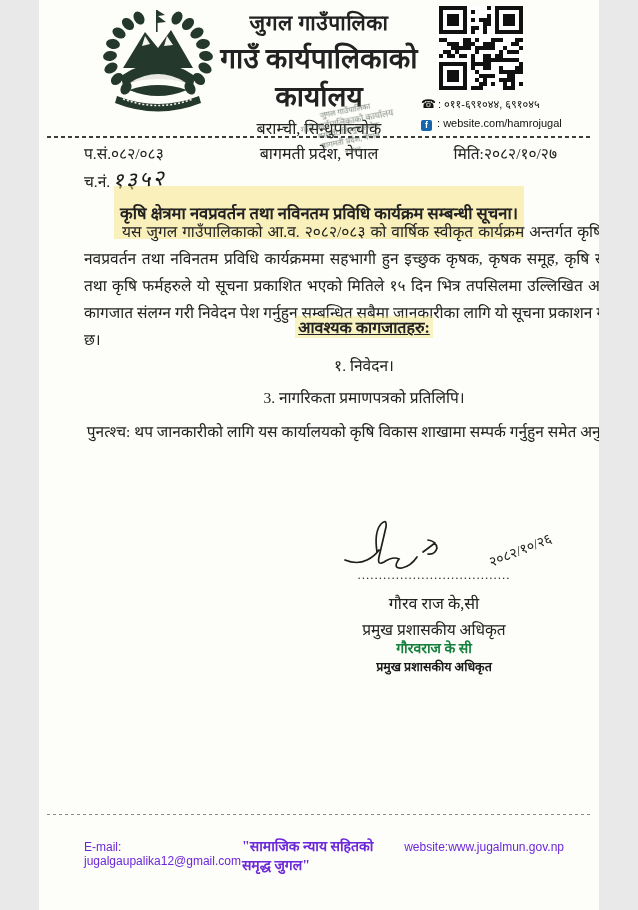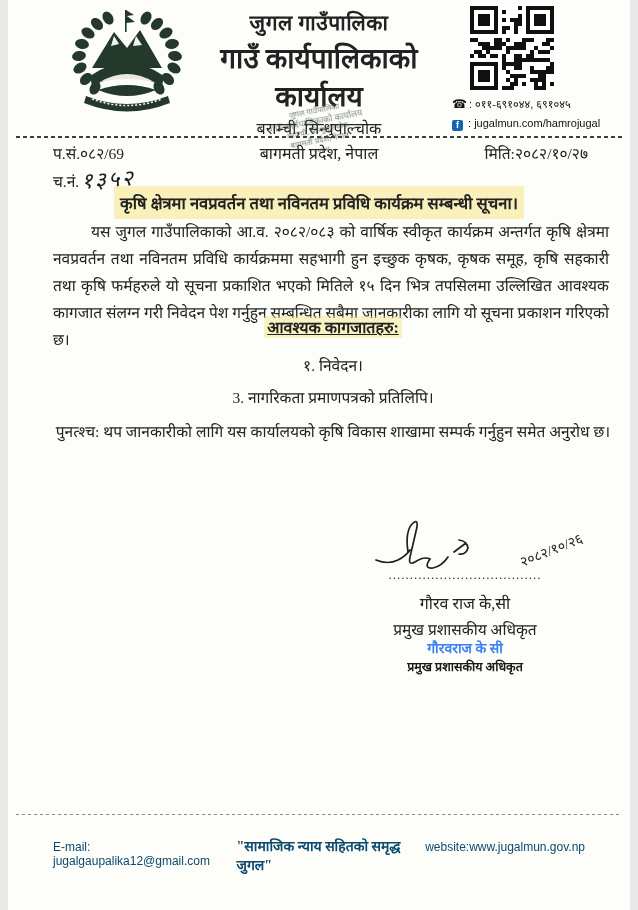--- a/index.html
+++ b/index.html
@@ -1,19 +1,19 @@
 <!DOCTYPE html>
 <html><head>
 <meta charset="utf-8">
 <style>
   * { margin:0; padding:0; box-sizing:border-box; }
   html,body { background:#e9e9e9; }
   .page {
     position:relative;
-    width:622px; height:910px;
+    width:560px; height:910px;
     margin:0 auto;
     background:#fdfdfa;
     font-family:"Liberation Serif", serif;
     color:#222;
     overflow:hidden;
   }
 
   
   .header { position:relative; height:136px; }
   .logo { position:absolute; left:58px; top:6px; width:122px; height:118px; }
@@ -60,21 +60,21 @@
   .cha-row { position:absolute; top:163px; left:45px; font-size:15.5px; }
   .cha-value {
     display:inline-block; font-size:22px; font-style:italic;
     transform:rotate(-4deg); letter-spacing:2px; margin-left:2px; color:#1c1c1c;
   }
 
   
   .subject-wrap { position:absolute; top:186px; left:0; right:0; text-align:center; }
   .subject {
     display:inline-block; font-size:16.5px; font-weight:700;
-    background:rgba(244,226,120,.48); padding:5px 6px;
+    background:rgba(244,226,120,.48); padding:15px 6px;
   }
 
   
   .body-para {
     position:absolute; top:218px; left:45px; width:556px;
     font-size:15.5px; line-height:27px; text-align:justify; text-indent:38px;
   }
 
   
   .docs { position:absolute; top:316px; left:45px; width:560px;text-align:center; }
@@ -90,28 +90,28 @@
   .sig-block { position:absolute; top:518px; right:40px; width:250px; text-align:center; }
   .sig-art { position:relative; height:52px; }
   .sig-svg { position:absolute; left:30px; top:0; }
   .sig-date {
     position:absolute; right:6px; top:22px;
     font-size:14px; transform:rotate(-22deg); white-space:nowrap; color:#1e1e1e;
   }
   .sig-dots { font-size:13px; letter-spacing:1px; line-height:10px; color:#333; }
   .sig-name { font-size:16px; margin-top:12px; }
   .sig-desig { font-size:15.5px; margin-top:4px; }
-  .sig-stamp-name { font-size:14px; font-weight:700; margin-top:-2px; color:#3b82f6; filter:blur(.2px); }
+  .sig-stamp-name { font-size:14px; font-weight:700; margin-top:-2px; color:#15803d; filter:blur(.2px); }
   .sig-stamp-desig { font-size:12.5px; font-weight:700; margin-top:1px; color:#1a1a1a; filter:blur(.2px); }
 
   
   .footer {
-    position:absolute; top:836px; left:45px; right:45px;
+    position:absolute; top:836px; left:45px; right:35px;
     display:flex; justify-content:space-between; align-items:baseline;
-    font-family:"Liberation Sans", sans-serif; font-size:12px; color:#0c4a6e;
+    font-family:"Liberation Sans", sans-serif; font-size:12px; color:#6d28d9;
   }
   .footer-slogan { font-family:"Liberation Serif", serif; font-size:14px; font-weight:700; }
 </style>
 </head>
 <body>
 
 <div class="page">
 
   <div class="header">
 
@@ -170,37 +170,37 @@
     <div class="header-right">
       <div class="qr-box">
         <svg id="qr-svg" width="84" height="84" viewBox="0 0 84 84" xmlns="http://www.w3.org/2000/svg">
             <path d="M48 0h4v4h-4zM32 4h4v4h-4zM48 8h4v4h-4zM32 12h4v4h-4zM40 12h4v4h-4zM44 12h4v4h-4zM48 12h4v4h-4zM44 16h4v4h-4zM48 16h4v4h-4zM32 20h4v4h-4zM36 20h4v4h-4zM44 20h4v4h-4zM32 24h4v4h-4zM44 24h4v4h-4zM0 32h4v4h-4zM4 32h4v4h-4zM24 32h4v4h-4zM28 32h4v4h-4zM36 32h4v4h-4zM52 32h4v4h-4zM56 32h4v4h-4zM60 32h4v4h-4zM76 32h4v4h-4zM80 32h4v4h-4zM8 36h4v4h-4zM12 36h4v4h-4zM16 36h4v4h-4zM24 36h4v4h-4zM28 36h4v4h-4zM32 36h4v4h-4zM44 36h4v4h-4zM48 36h4v4h-4zM52 36h4v4h-4zM72 36h4v4h-4zM76 36h4v4h-4zM12 40h4v4h-4zM16 40h4v4h-4zM20 40h4v4h-4zM24 40h4v4h-4zM28 40h4v4h-4zM36 40h4v4h-4zM40 40h4v4h-4zM44 40h4v4h-4zM48 40h4v4h-4zM52 40h4v4h-4zM64 40h4v4h-4zM80 40h4v4h-4zM4 44h4v4h-4zM8 44h4v4h-4zM16 44h4v4h-4zM36 44h4v4h-4zM60 44h4v4h-4zM68 44h4v4h-4zM72 44h4v4h-4zM76 44h4v4h-4zM0 48h4v4h-4zM8 48h4v4h-4zM12 48h4v4h-4zM20 48h4v4h-4zM24 48h4v4h-4zM32 48h4v4h-4zM44 48h4v4h-4zM48 48h4v4h-4zM56 48h4v4h-4zM60 48h4v4h-4zM32 52h4v4h-4zM44 52h4v4h-4zM48 52h4v4h-4zM52 52h4v4h-4zM56 52h4v4h-4zM60 52h4v4h-4zM64 52h4v4h-4zM68 52h4v4h-4zM72 52h4v4h-4zM76 52h4v4h-4zM32 56h4v4h-4zM36 56h4v4h-4zM40 56h4v4h-4zM44 56h4v4h-4zM48 56h4v4h-4zM80 56h4v4h-4zM32 60h4v4h-4zM44 60h4v4h-4zM48 60h4v4h-4zM60 60h4v4h-4zM76 60h4v4h-4zM80 60h4v4h-4zM36 64h4v4h-4zM60 64h4v4h-4zM64 64h4v4h-4zM68 64h4v4h-4zM72 64h4v4h-4zM76 64h4v4h-4zM80 64h4v4h-4zM40 68h4v4h-4zM44 68h4v4h-4zM48 68h4v4h-4zM52 68h4v4h-4zM68 68h4v4h-4zM72 68h4v4h-4zM36 72h4v4h-4zM44 72h4v4h-4zM60 72h4v4h-4zM64 72h4v4h-4zM68 72h4v4h-4zM72 72h4v4h-4zM40 76h4v4h-4zM44 76h4v4h-4zM52 76h4v4h-4zM64 76h4v4h-4zM72 76h4v4h-4zM80 76h4v4h-4zM32 80h4v4h-4zM36 80h4v4h-4zM40 80h4v4h-4zM64 80h4v4h-4zM68 80h4v4h-4zM72 80h4v4h-4zM0 0h28v28h-28z M4 4h20v20h-20z M8 8h12v12h-12zM56 0h28v28h-28z M60 4h20v20h-20z M64 8h12v12h-12zM0 56h28v28h-28z M4 60h20v20h-20z M8 64h12v12h-12z" fill="#111" fill-rule="evenodd"></path>
           </svg>
       </div>
       <div class="contact-line">
         <span class="phone-icon">☎</span><span>: </span><span>०११-६९१०४४, ६९१०४५</span>
       </div>
       <div class="contact-line">
-        <span class="fb-icon">f</span><span> : </span><span>jugalmun.com/hamrojugal</span>
+        <span class="fb-icon">f</span><span> : </span><span>website.com/hamrojugal</span>
       </div>
     </div>
   </div>
 
   <div class="divider"></div>
 
   <div class="stamp-faint">
     <div>जुगल गाउँपालिका</div>
     <div class="s-big">गाउँ कार्यपालिकाको कार्यालय</div>
     <div>बराम्ची, सिन्धुपाल्चोक</div>
     <div>बागमती प्रदेश, नेपाल</div>
     <div>२०७४</div>
   </div>
 
   <div class="meta">
-    <span class="meta-left">प.सं.०८२/69</span>
+    <span class="meta-left">प.सं.०८२/०८३</span>
     <span class="meta-right">मिति:२०८२/१०/२७</span>
   </div>
   <div class="cha-row">
     <span>च.नं.</span><span class="cha-value">१३५२</span>
   </div>
 
   <div class="subject-wrap">
     <span class="subject">कृषि क्षेत्रमा नवप्रवर्तन तथा नविनतम प्रविधि कार्यक्रम सम्बन्धी सूचना।</span>
   </div>
 

